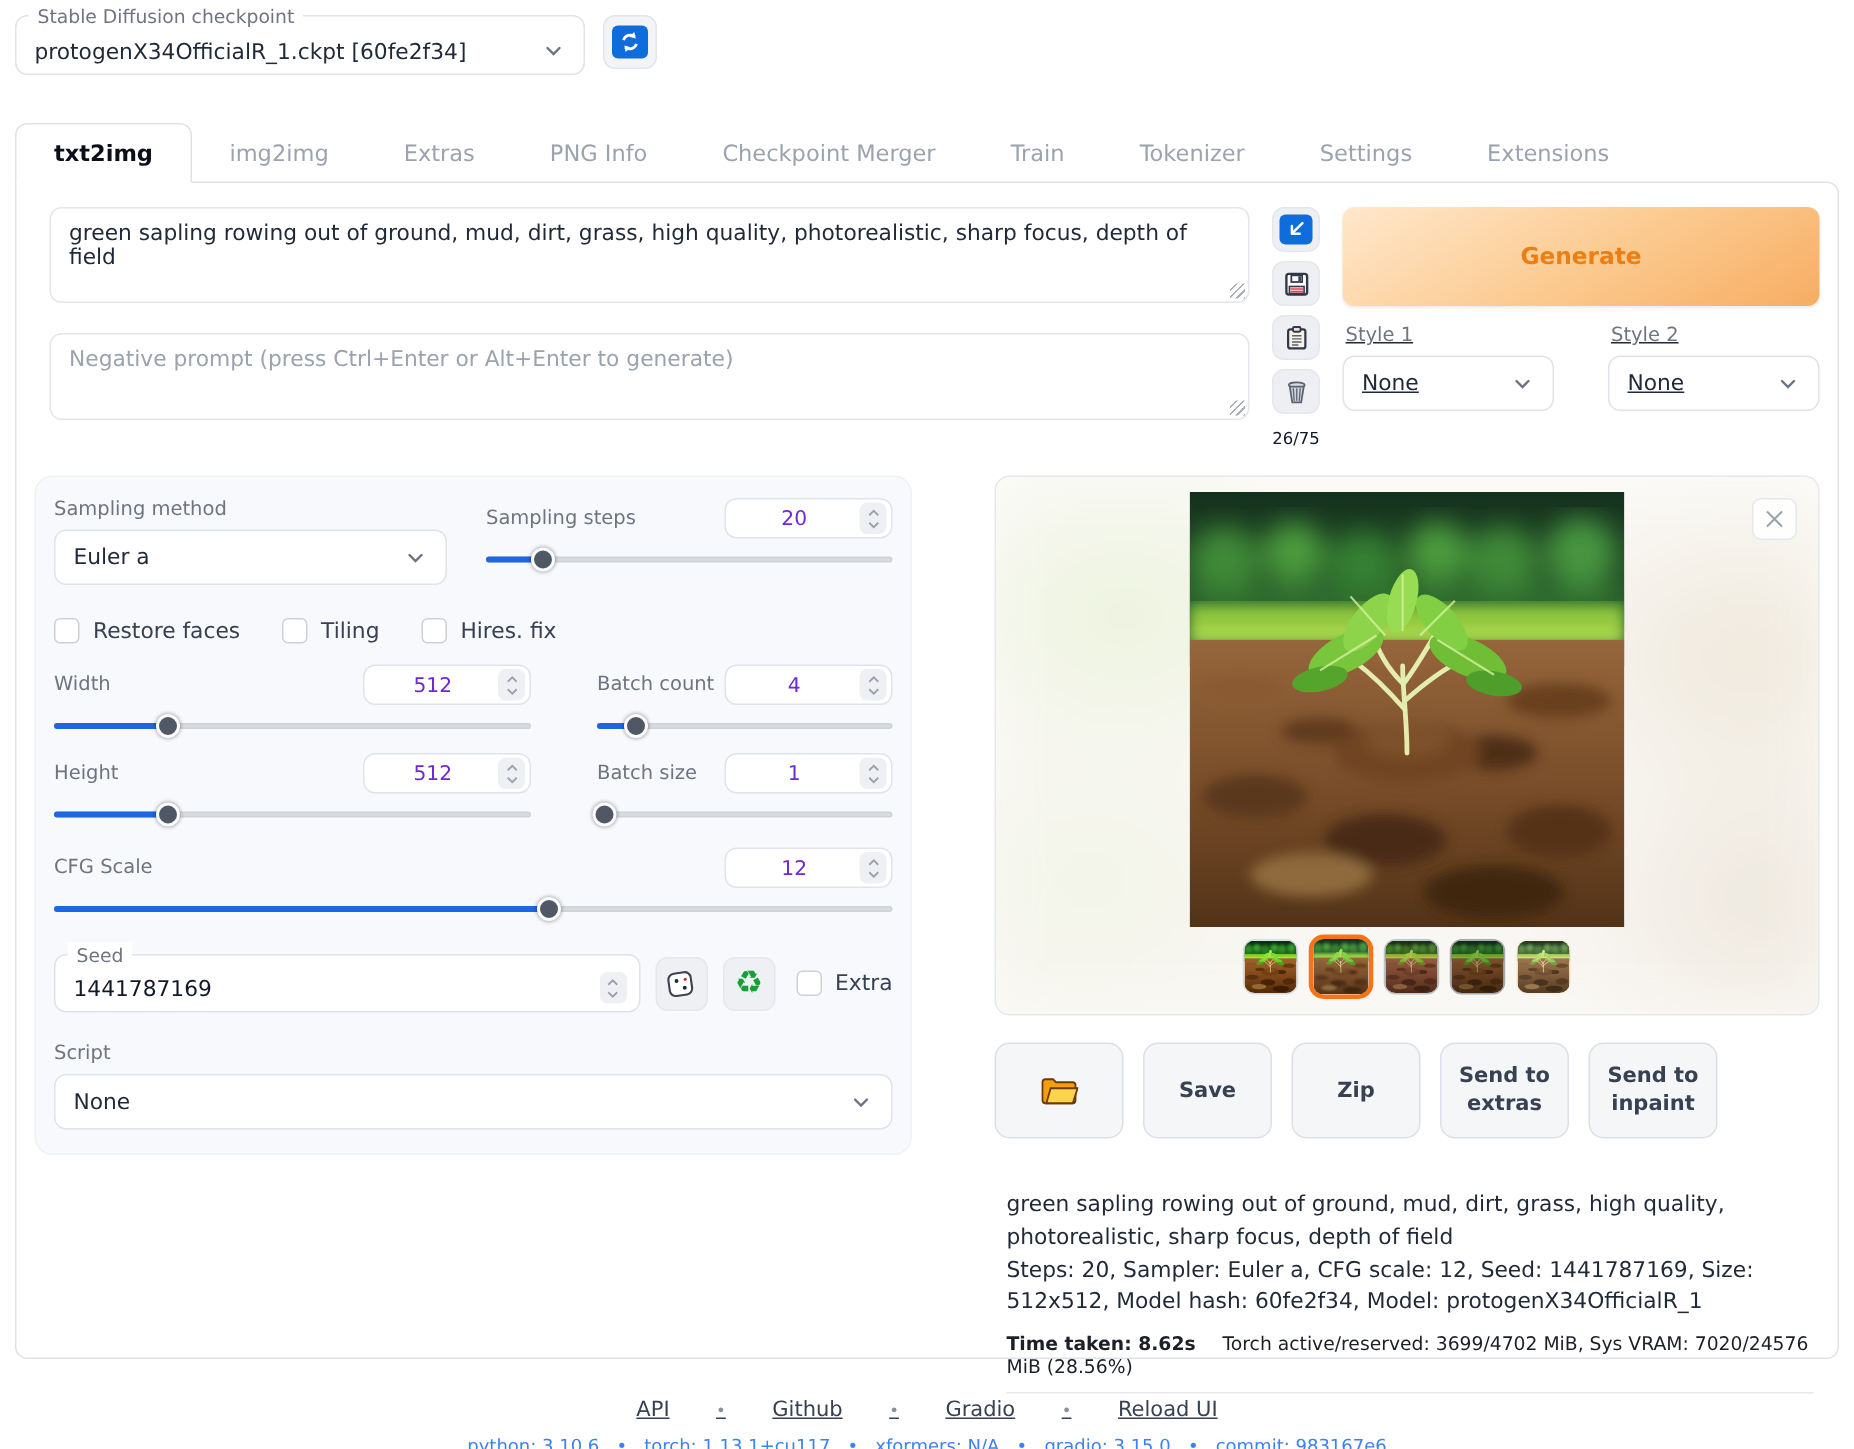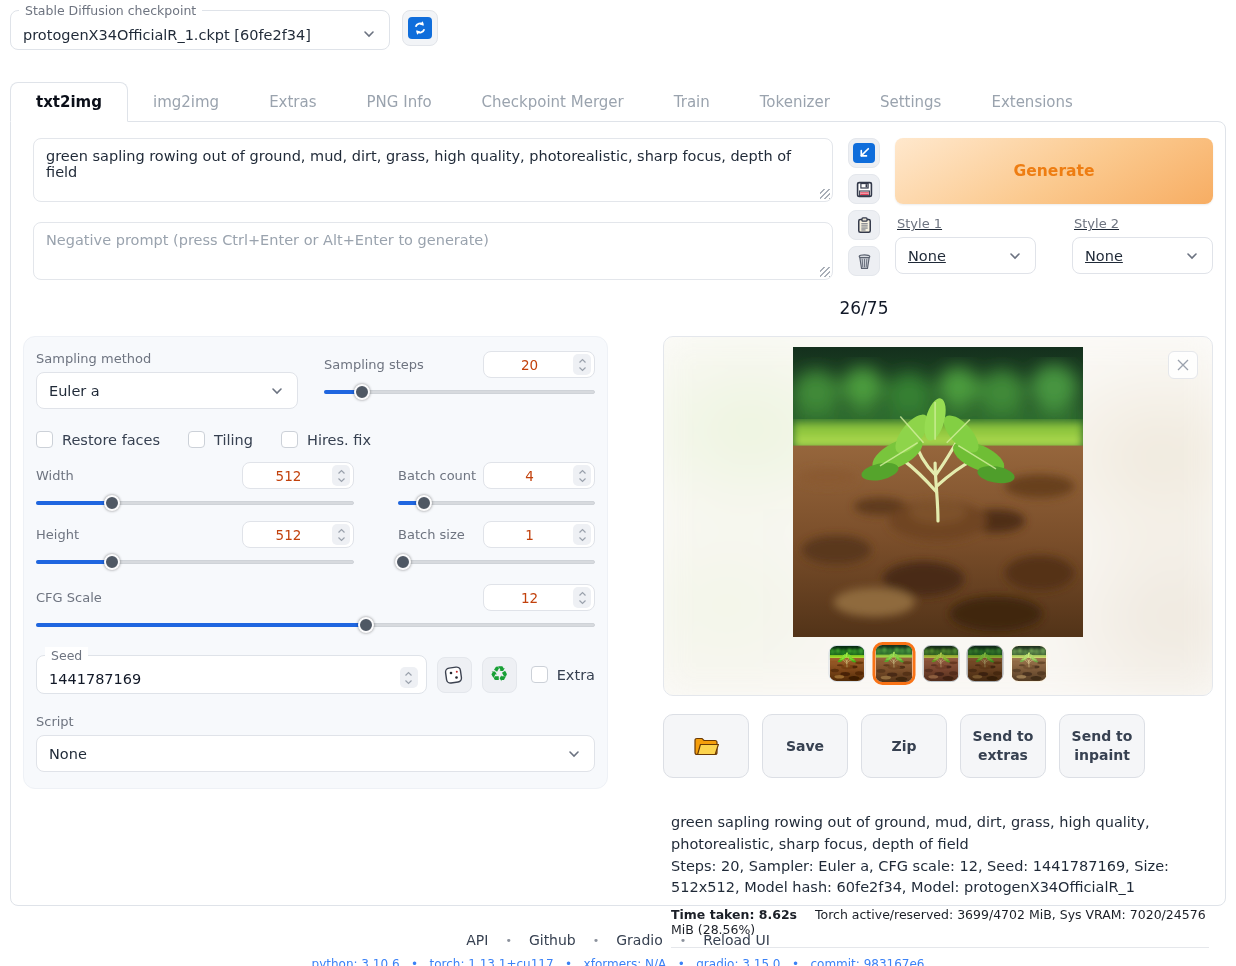--- a/index.html
+++ b/index.html
@@ -40,21 +40,21 @@
   textarea::placeholder { color:#9aa3ae; }
   .ta-prompt { height:64px; }
   .ta-neg { height:58px; }
   .grip { position:absolute; right:3px; bottom:3px; width:10px; height:10px;
           background:repeating-linear-gradient(-45deg,#a9afb8 0 1px,transparent 1px 3.5px); }
   .tools-col { width:34px; display:flex; flex-direction:column; gap:6px; align-items:center; }
   .tool-btn { width:32px; height:30px; background:#edeff3; border:1px solid #e4e7ec; border-radius:8px;
               display:flex; align-items:center; justify-content:center; cursor:pointer; }
   .tool-blue { width:22px; height:20px; background:#0f6ddb; border-radius:4px;
                display:flex; align-items:center; justify-content:center; }
-  .token-counter { font-size:17px; color:#111827; margin-top:16px; }
+  .token-counter { font-size:11px; color:#111827; margin-top:4px; }
   .gen-col { width:318px; }
   .generate-btn { width:100%; height:66px; border:none; border-radius:8px; cursor:pointer;
                   background:linear-gradient(150deg,#ffe8cd 0%,#fbc98e 55%,#f7ad63 100%);
                   color:#ee7d12; font-weight:bold; font-size:15.5px; font-family:inherit;
                   box-shadow:0 1px 2px rgba(0,0,0,.08); }
   .styles-row { display:flex; gap:36px; margin-top:12px; }
   .style-box { flex:1;text-decoration:underline; }
   .style-label { font-size:13px; color:#6e7480; margin-bottom:6px; padding-left:2px; }
   .dd { height:37px; border:1px solid #e0e3e9; border-radius:8px; background:#fff; cursor:pointer;
         display:flex; align-items:center; justify-content:space-between; padding:0 12px;
@@ -64,21 +64,21 @@
   .main-row { display:flex; gap:20px; margin-top:18px; align-items:flex-start; }
   .params-panel { width:585px; background:#f7f9fc; border:1px solid #eef1f6; border-radius:12px;
                   padding:14px 12px 16px; }
   .p-label { font-size:13px; color:#6e7480; margin-bottom:6px; }
   .row1 { display:flex; gap:26px; }
   .samp-col { width:262px; }
   .steps-col { flex:1; }
   .label-num { display:flex; align-items:center; justify-content:space-between; margin-bottom:4px; }
   .num { display:flex; align-items:center; width:112px; height:27px; border:1px solid #e0e3e9;
          border-radius:8px; background:#fff; padding:2px 3px 2px 2px; }
-  .num-val { flex:1; text-align:center; font-size:13.5px; color:#c2410c; }
+  .num-val { flex:1; text-align:center; font-size:13.5px; color:#6d28d9; }
   .spin { width:18px; height:21px; background:#eef0f4; border-radius:5px; display:flex;
           flex-direction:column; align-items:center; justify-content:center; gap:2px; cursor:pointer; }
   .slider { position:relative; height:16px; margin-top:6px; cursor:pointer; }
   .track { position:absolute; top:6px; left:0; right:0; height:4px; background:#d7dade; border-radius:2px;
            border:1px solid #cfd3d8; }
   .fill  { position:absolute; top:6px; left:0; height:4px; background:#1f66e0; border-radius:2px; }
   .knob  { position:absolute; top:0; width:16px; height:16px; border-radius:50%;
            background:#4f5864; border:2px solid #fbfbfc; box-shadow:0 0 3px rgba(0,0,0,.45); }
   .cb-row { display:flex; gap:28px; margin:22px 0 14px; align-items:center; }
   .cb-item { display:flex; gap:9px; align-items:center; cursor:pointer; }
@@ -125,22 +125,22 @@
              font-size:14px; font-weight:bold; color:#374151; line-height:1.35; padding:4px;
              font-family:inherit; }
   .out-info { margin-top:34px; padding-left:8px; padding-right:4px; }
   .info-line { font-size:14.5px; color:#1f2937; line-height:1.5; }
   .perf-line { margin-top:8px; font-size:12.5px; color:#1b1f27; padding-bottom:10px;
                border-bottom:1px solid #e5e7eb; }
   .perf-line .sp { margin-right:14px;font-weight:bold; }
 
   
   .footer { margin-top:26px; text-align:center; }
-  .flinks { display:flex; justify-content:center; align-items:center; gap:17px;
-            font-size:14px; color:#374151; }
+  .flinks { display:flex; justify-content:center; align-items:center; gap:31px;
+            font-size:14px; color:#374151;text-decoration:underline; }
   .flink { cursor:pointer; }
   .bullet { color:#8b919c; font-size:11px; }
   .fversions { margin-top:9px; font-size:12px; color:#3b82f6; white-space:pre; }
 
   .chev { flex:none; }
 </style>
 </head>
 <body>
 
 <svg width="0" height="0" style="position:absolute">

